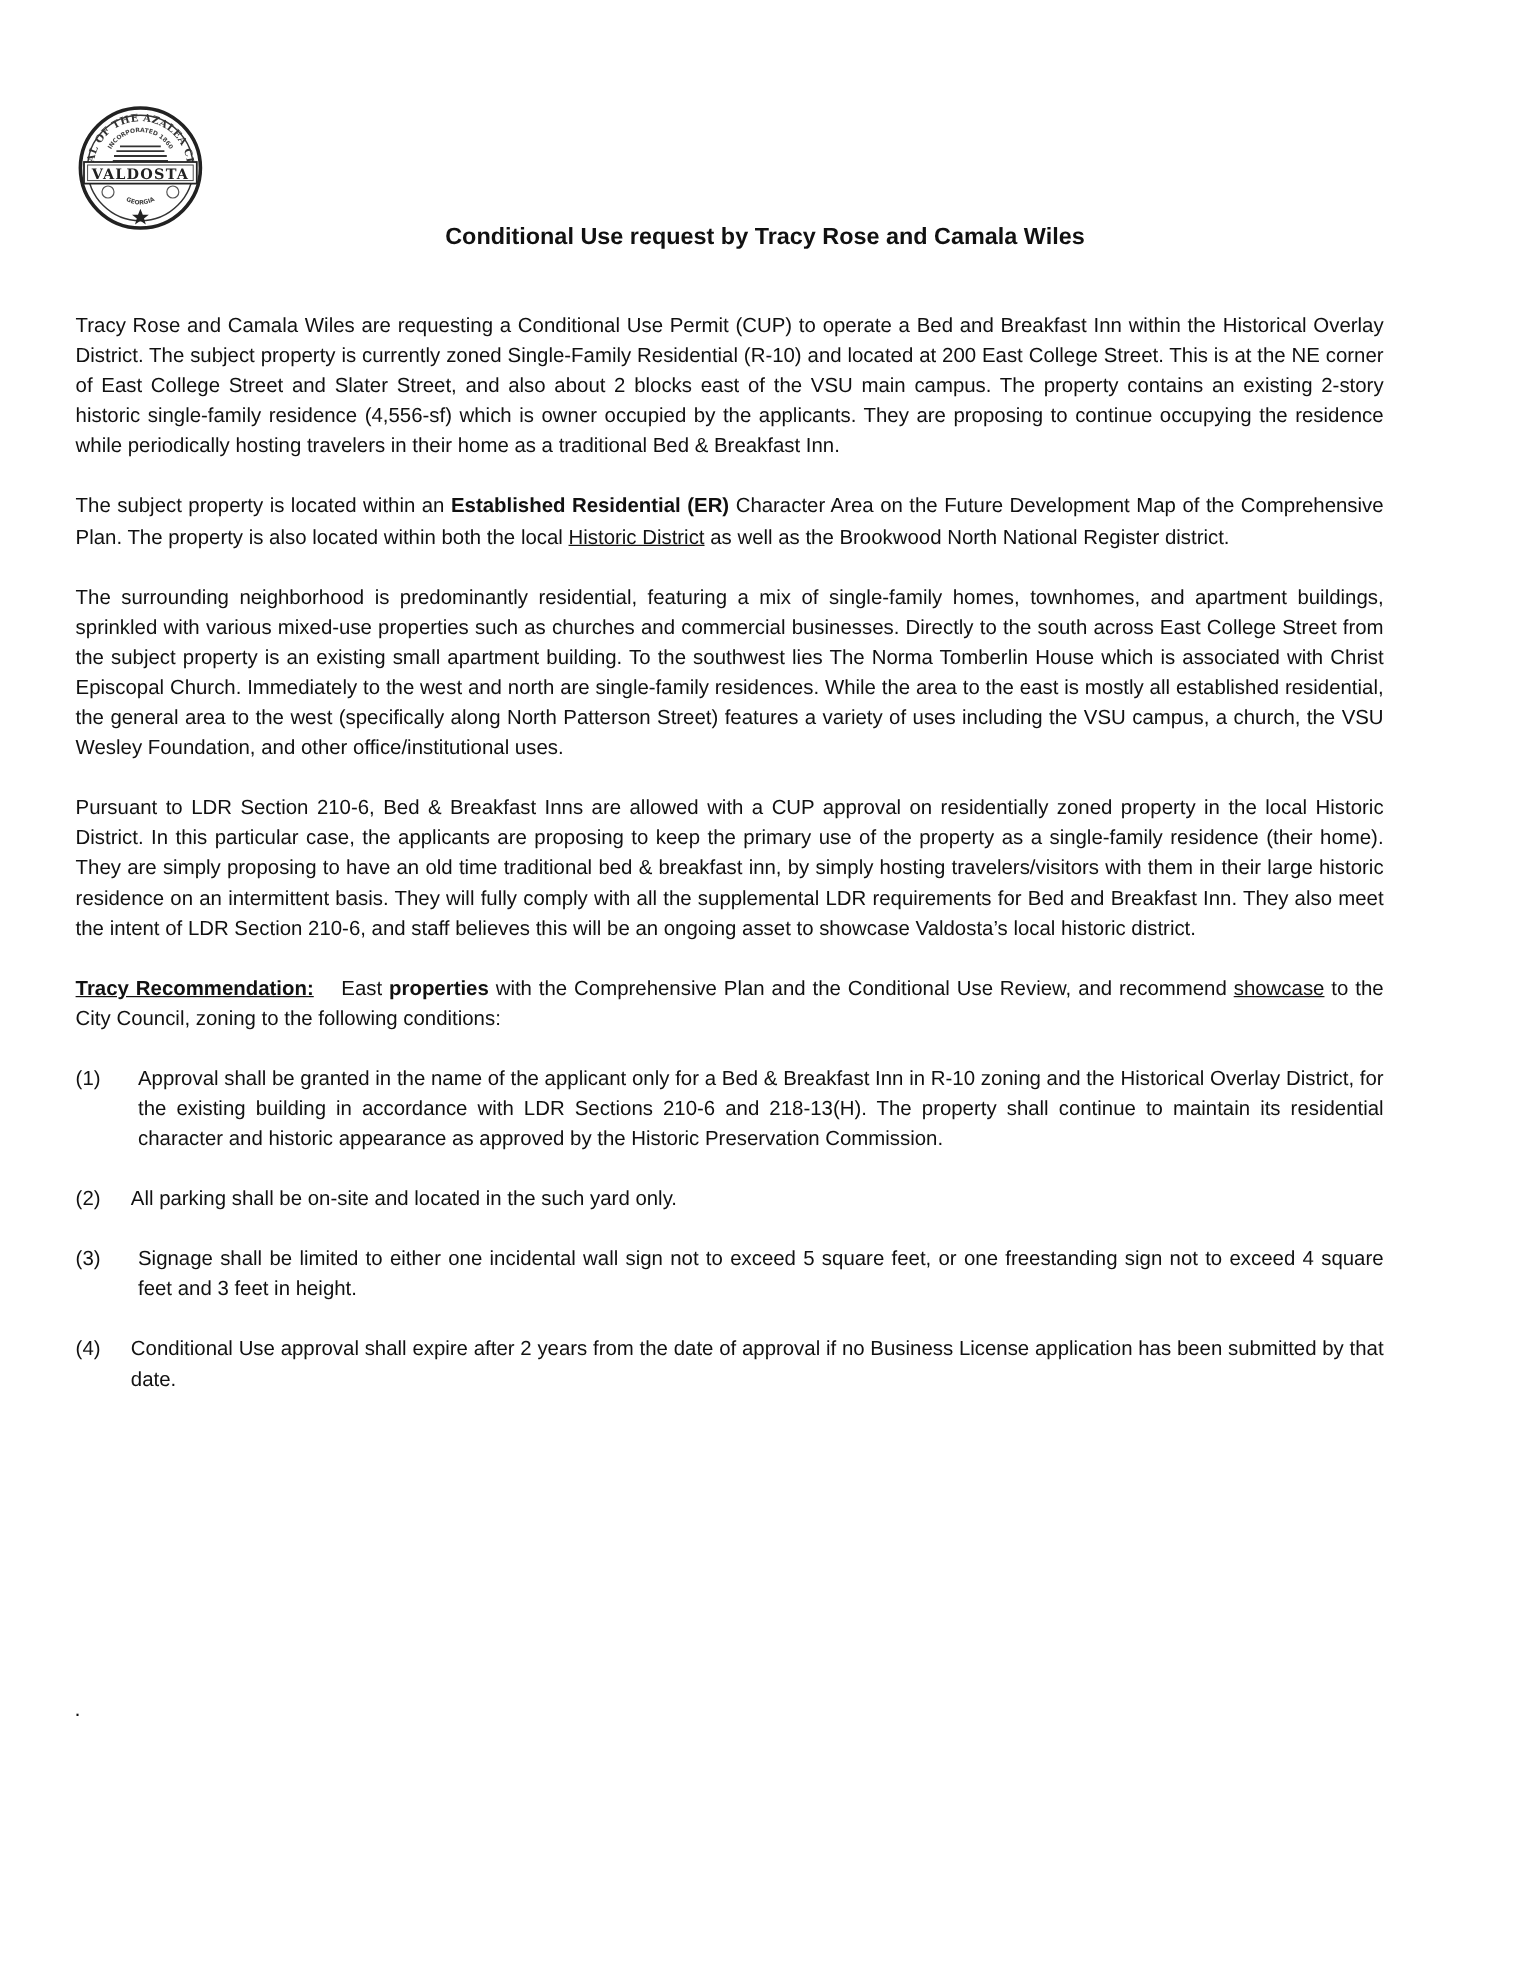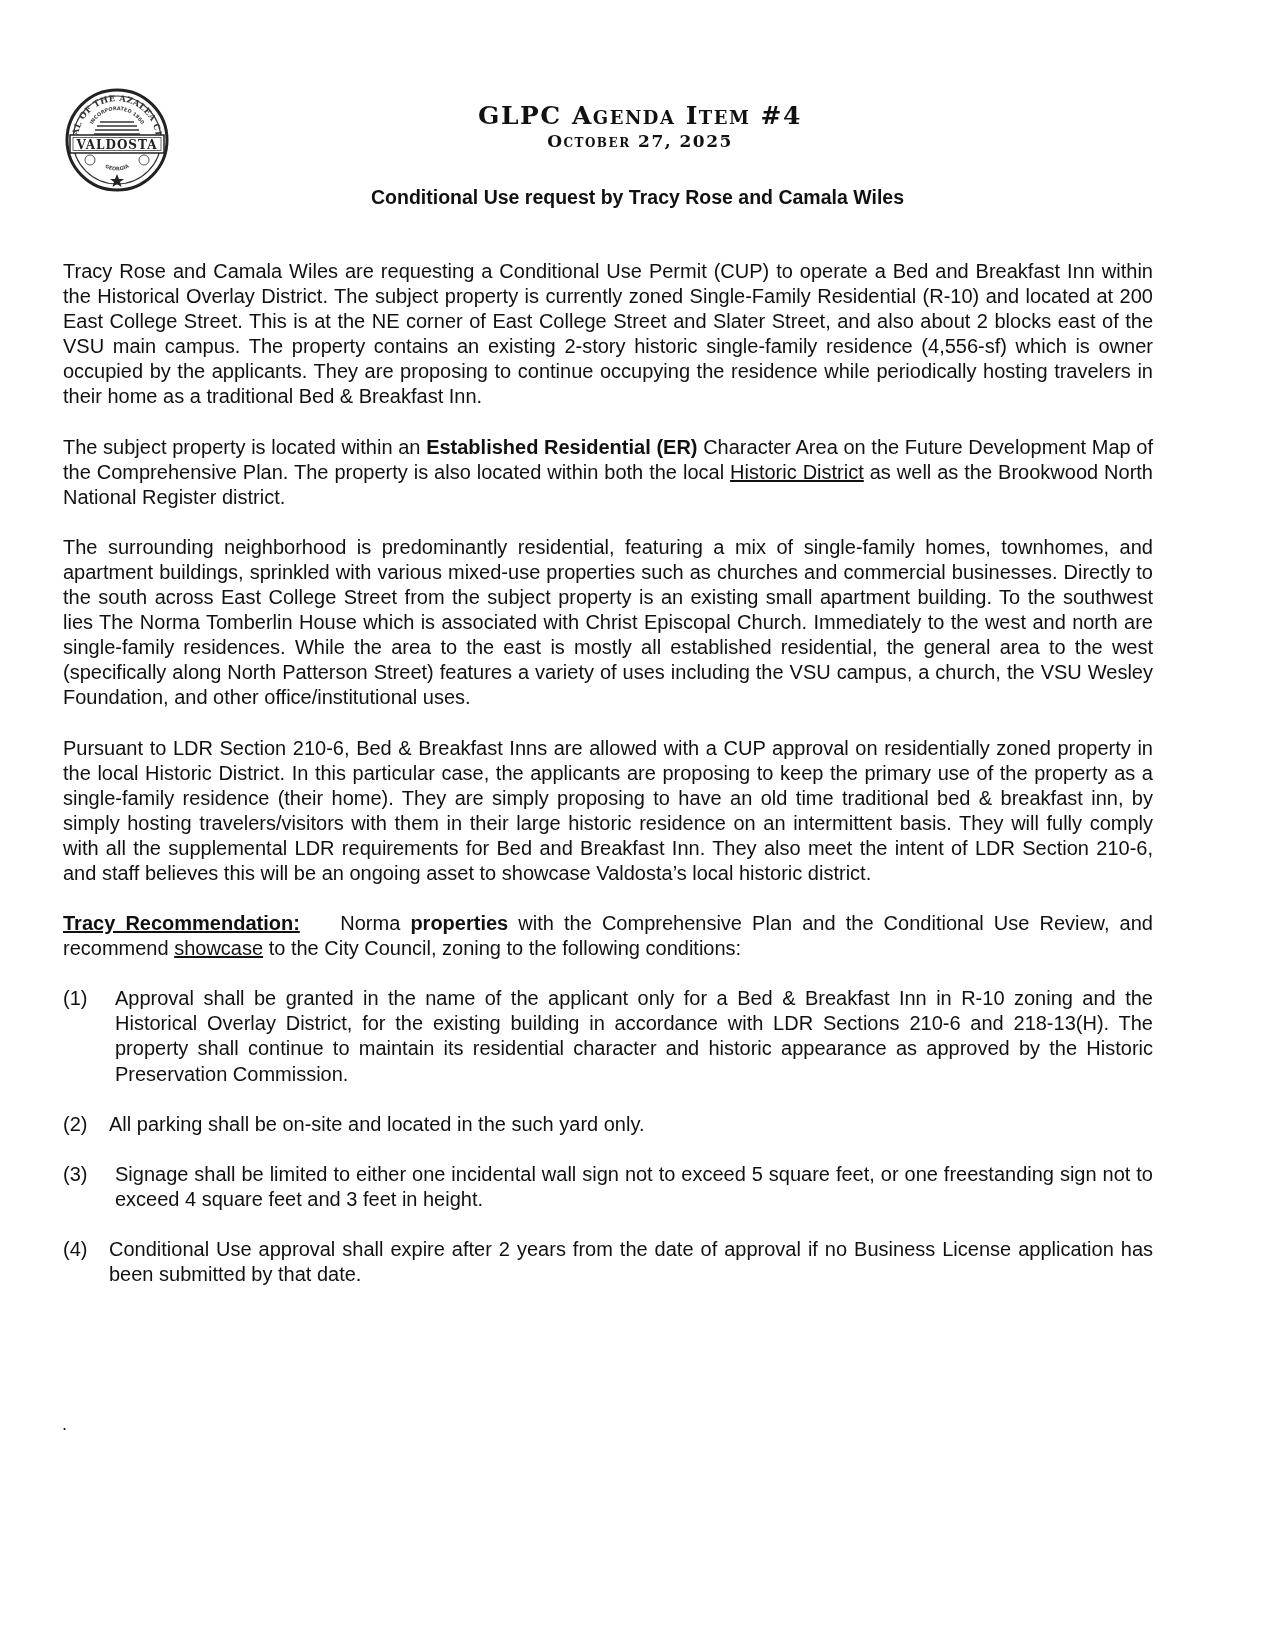--- a/index.html
+++ b/index.html
@@ -10,21 +10,21 @@
 
   .header { position: absolute; left: 380px; top: 102px; width: 520px; text-align: center;
             font-family: "DejaVu Serif", "Liberation Serif", serif; font-weight: bold; color: #111; }
   .header .title { font-size: 25px; letter-spacing: 1.5px; line-height: 28px; font-variant: small-caps; }
   .header .date { font-size: 17px; letter-spacing: 1.5px; line-height: 22px; font-variant: small-caps; }
 
   .subhead { position: absolute; left: 200px; top: 185px; width: 875px; text-align: center;
              font-family: "Liberation Sans", sans-serif; font-weight: bold; font-size: 19.5px; line-height: 25px; }
 
   .body { position: absolute; left: 63px; top: 259px; width: 1090px;
-          font-family: "Liberation Sans", sans-serif; font-size: 20px; line-height: 25.1px; color: #111; }
+          font-family: "Liberation Sans", sans-serif; font-size: 17px; line-height: 25.1px; color: #111; }
   .para { margin: 0 0 25px 0; text-align: justify; }
   .b { font-weight: bold; }
   .u { text-decoration: underline; }
 
   .cond { display: flex; margin: 0 0 25px 0; }
   .cond .num { flex: 0 0 52px; }
   .cond .txt { flex: 1; text-align: justify; }
   .cond.c2 .num, .cond.c4 .num { flex-basis: 46px; }
   .cond.c4 .txt { text-indent: 0; }
 
@@ -59,39 +59,35 @@
     <rect x="11" y="49.5" width="88" height="13" fill="none" stroke="#444" stroke-width="0.8"></rect>
     <text x="55" y="61" text-anchor="middle" font-family="DejaVu Serif, serif" font-size="12" font-weight="bold" fill="#222" letter-spacing="1">VALDOSTA</text>
     <text font-family="DejaVu Sans, sans-serif" font-size="5" font-weight="bold" fill="#444">
       <textPath href="#arcBot" startOffset="50%" text-anchor="middle">GEORGIA</textPath>
     </text>
     <circle cx="28" cy="72" r="5" fill="none" stroke="#555" stroke-width="1"></circle>
     <circle cx="82" cy="72" r="5" fill="none" stroke="#555" stroke-width="1"></circle>
     <polygon points="55,86 57,91 62,91 58,94 59.5,99 55,96 50.5,99 52,94 48,91 53,91" fill="#222"></polygon>
   </svg>
 
-  <div class="header">
-    <div class="title">GLPC Agenda Item #4</div>
-    <div class="date">October 27, 2025</div>
-  </div>
 
   <div class="subhead">
     <div>Conditional Use request by Tracy Rose and Camala Wiles</div>
   </div>
 
   <div class="body">
     <p class="para">Tracy Rose and Camala Wiles are requesting a Conditional Use Permit (CUP) to operate a Bed and Breakfast Inn within the Historical Overlay District.  The subject property is currently zoned Single-Family Residential (R-10) and located at 200 East College Street.  This is at the NE corner of East College Street and Slater Street, and also about 2 blocks east of the VSU main campus.  The property contains an existing 2-story historic single-family residence (4,556-sf) which is owner occupied by the applicants.  They are proposing to continue occupying the residence while periodically hosting travelers in their home as a traditional Bed &amp; Breakfast Inn.</p>
 
     <p class="para"><span>The subject property is located within an </span><span class="b">Established Residential (ER)</span><span> Character Area on the Future Development Map of the Comprehensive Plan.  The property is also located within both the local </span><span class="u">Historic District</span><span> as well as the Brookwood North National Register district.</span></p>
 
     <p class="para">The surrounding neighborhood is predominantly residential, featuring a mix of single-family homes, townhomes, and apartment buildings, sprinkled with various mixed-use properties such as churches and commercial businesses.  Directly to the south across East College Street from the subject property is an existing small apartment building.  To the southwest lies The Norma Tomberlin House which is associated with Christ Episcopal Church.  Immediately to the west and north are single-family residences.  While the area to the east is mostly all established residential, the general area to the west (specifically along North Patterson Street) features a variety of uses including the VSU campus, a church, the VSU Wesley Foundation, and other office/institutional uses.</p>
 
     <p class="para">Pursuant to LDR Section 210-6, Bed &amp; Breakfast Inns are allowed with a CUP approval on residentially zoned property in the local Historic District.  In this particular case, the applicants are proposing to keep the primary use of the property as a single-family residence (their home).  They are simply proposing to have an old time traditional bed &amp; breakfast inn, by simply hosting travelers/visitors with them in their large historic residence on an intermittent basis.  They will fully comply with all the supplemental LDR requirements for Bed and Breakfast Inn.  They also meet the intent of LDR Section 210-6, and staff believes this will be an ongoing asset to showcase Valdosta’s local historic district.</p>
 
-    <p class="para" style="white-space: pre-wrap;"><span class="b u">Tracy Recommendation:</span><span>    Norma </span><span class="b">properties</span><span> with the Comprehensive Plan and the Conditional Use Review, and recommend </span><span class="u">showcase</span><span> to the City Council, zoning to the following conditions:</span></p>
+    <p class="para" style="white-space: pre-wrap;"><span class="b u">Tracy Recommendation:</span><span>    East </span><span class="b">properties</span><span> with the Comprehensive Plan and the Conditional Use Review, and recommend </span><span class="u">showcase</span><span> to the City Council, zoning to the following conditions:</span></p>
 
     <div class="cond c1">
       <span class="num">(1)</span>
       <span class="txt">Approval shall be granted in the name of the applicant only for a Bed &amp; Breakfast Inn in R-10 zoning and the Historical Overlay District, for the existing building in accordance with LDR Sections 210-6 and 218-13(H).  The property shall continue to maintain its residential character and historic appearance as approved by the Historic Preservation Commission.</span>
     </div>
     <div class="cond c2">
       <span class="num">(2)</span>
       <span class="txt">All parking shall be on-site and located in the such yard only.</span>
     </div>
     <div class="cond c3">

